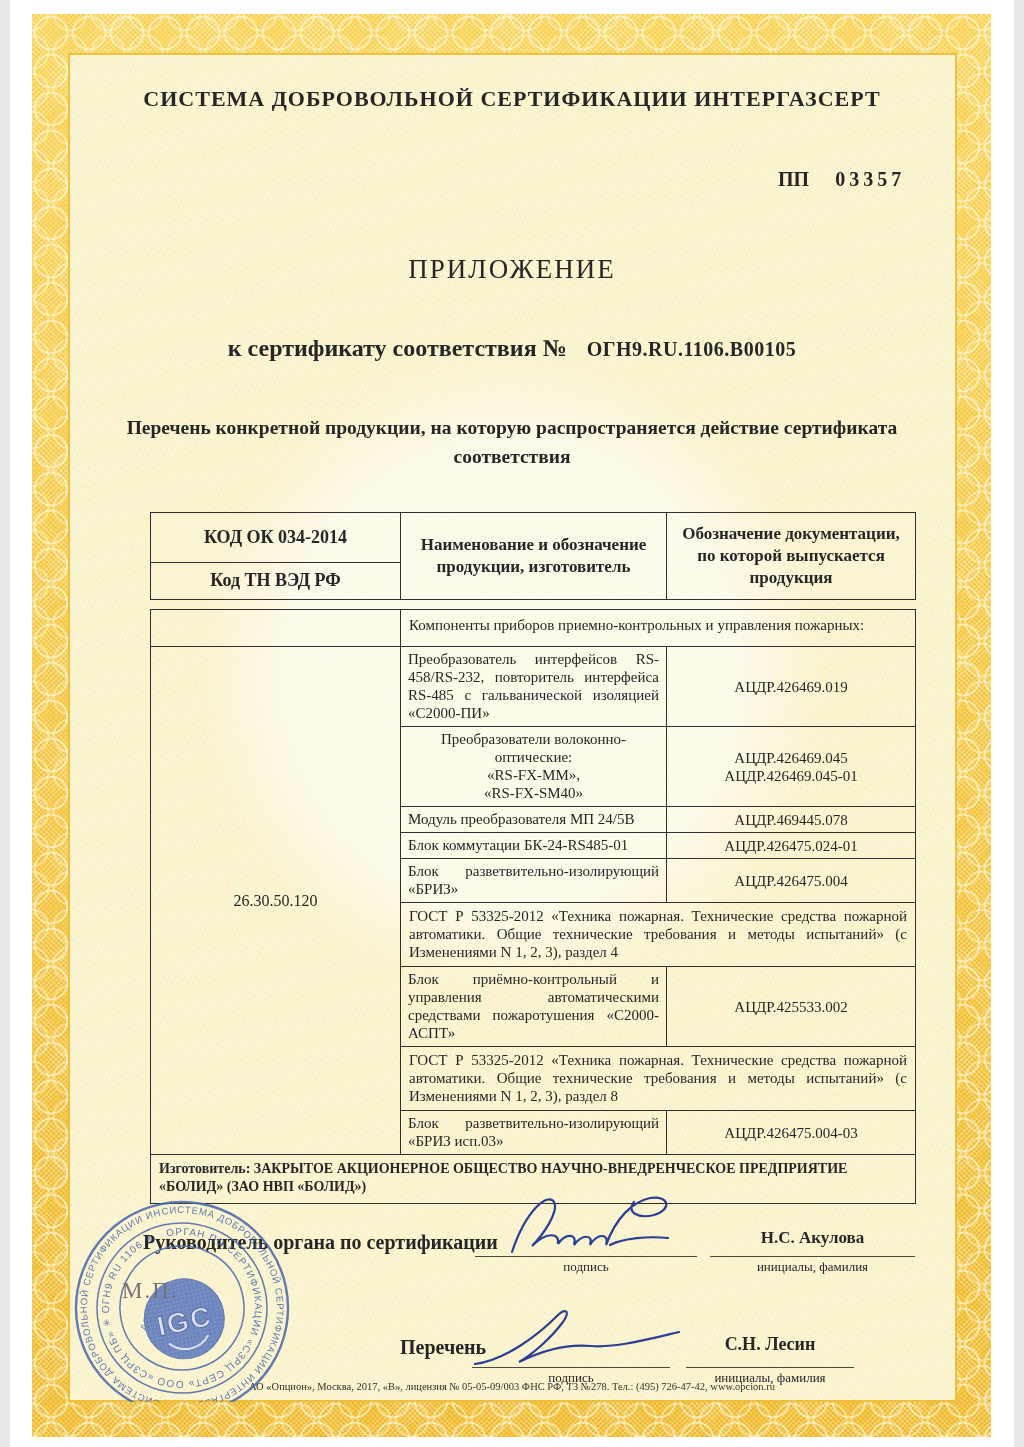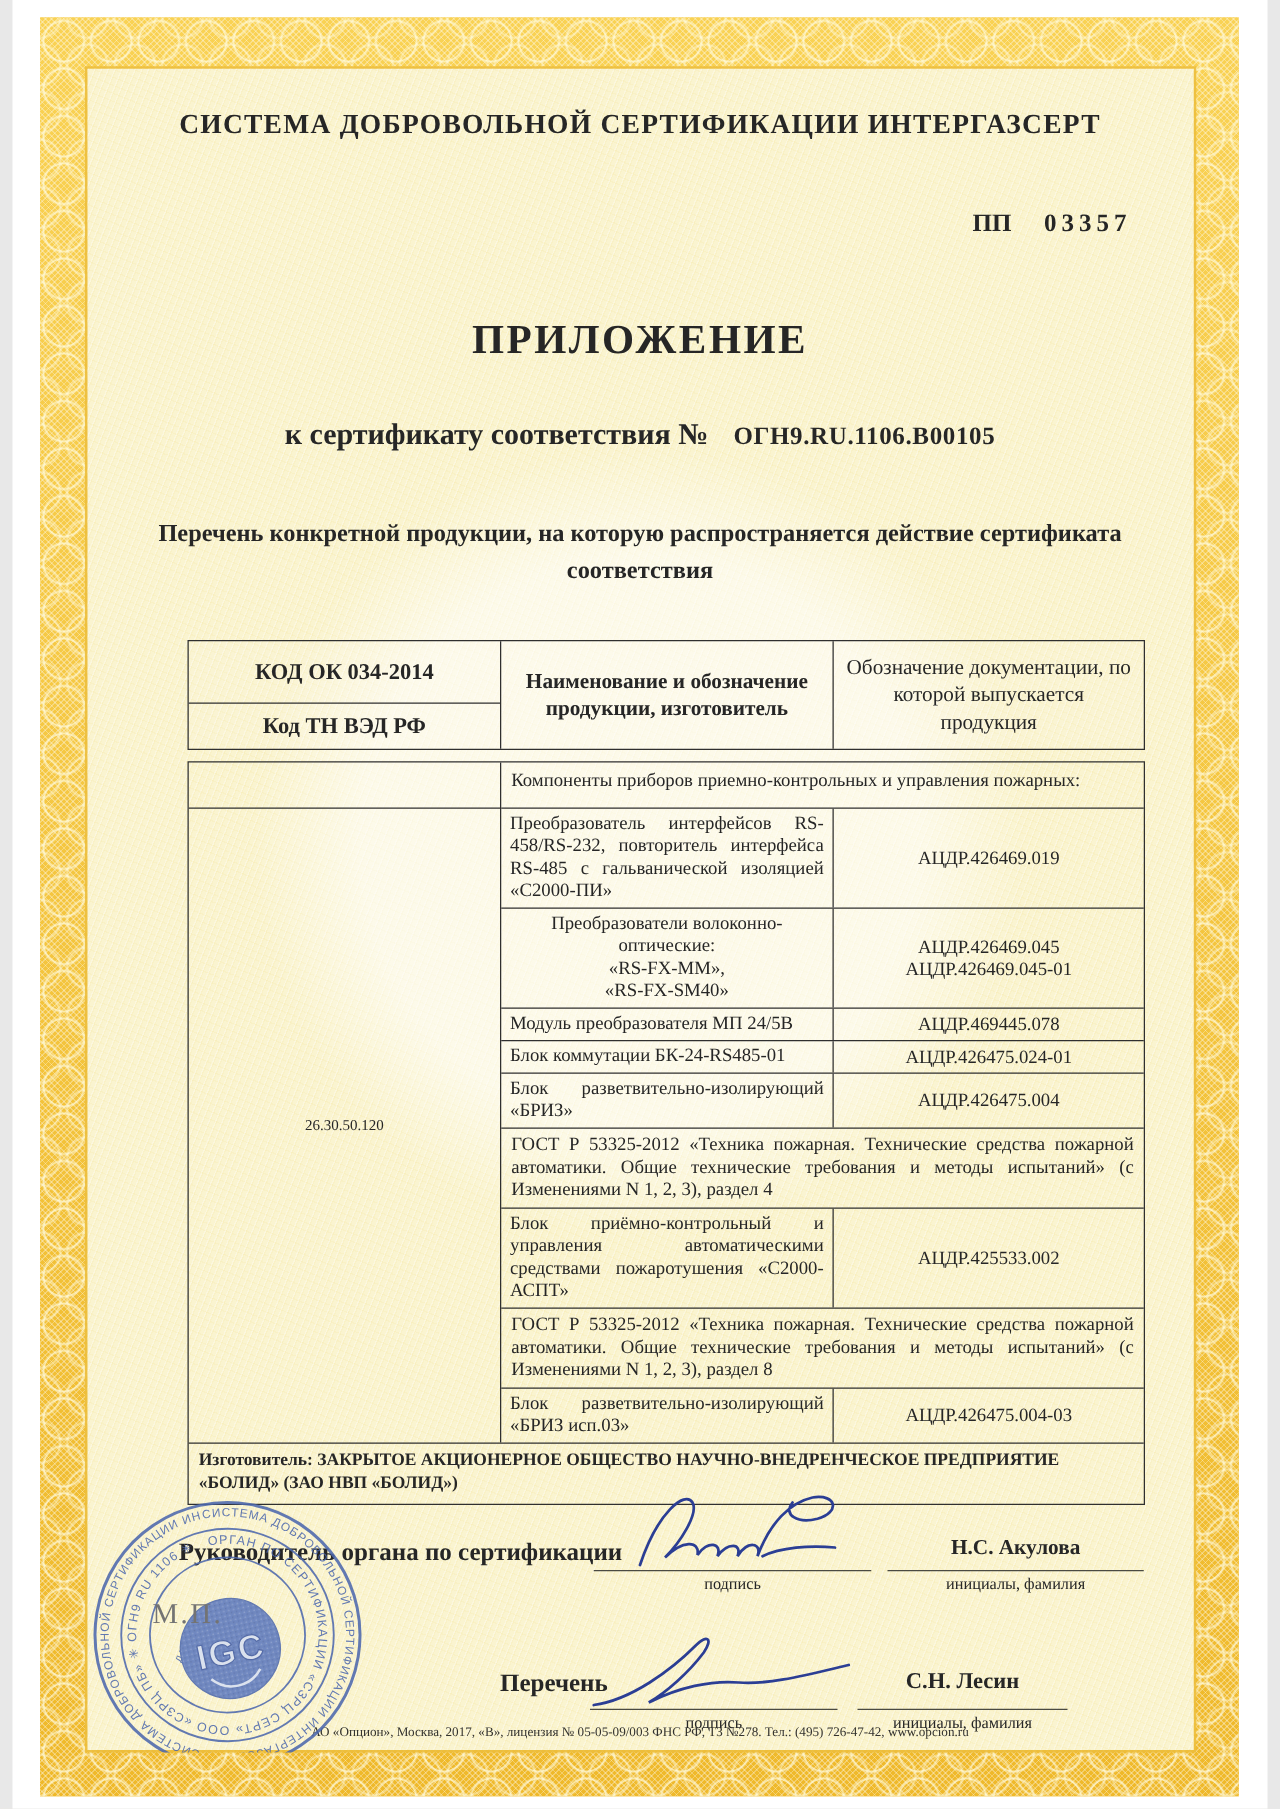--- a/index.html
+++ b/index.html
@@ -34,39 +34,39 @@
     background-image:
       radial-gradient(ellipse 430px 440px at 50% 46%, rgba(255,255,255,.55) 0 52%, rgba(255,255,255,0) 72%),
       repeating-linear-gradient(112deg, rgba(255,255,255,.30) 0 1px, rgba(246,233,170,.25) 1px 2px, transparent 2px 5px),
       repeating-linear-gradient(22deg, rgba(244,226,150,.18) 0 1px, transparent 1px 6px);
     box-shadow:0 0 0 2px rgba(236,190,60,.9);
   }
   .abs { position:absolute; }
   .sys-title { top:86px; left:0; right:0; text-align:center; font-weight:bold; font-size:22px; letter-spacing:1px; z-index:2; }
   .form-code { top:168px; left:768px; font-weight:bold; font-size:20px; z-index:2; }
   .form-code .num { margin-left:26px; letter-spacing:4px; }
-  .doc-title { top:254px; left:0; right:0; text-align:center; font-weight:bold; font-size:33px; letter-spacing:2px; z-index:2; }
+  .doc-title { top:254px; left:0; right:0; text-align:center; font-weight:normal; font-size:27px; letter-spacing:2px; z-index:2; }
   .subtitle { top:335px; left:0; right:0; text-align:center; font-weight:bold; z-index:2; }
   .subtitle .phrase { font-size:24px; }
   .subtitle .cert-no { font-size:20px; margin-left:20px; letter-spacing:.5px; }
   .intro { top:413px; left:80px; right:80px; text-align:center; font-weight:bold; font-size:19.5px; line-height:1.5; z-index:2; }
 
   
   .ptable { top:512px; left:140px; width:766px; font-size:15px; line-height:1.2; z-index:2; }
   .t-head { display:flex; border:1.6px solid #2f2f2f; height:88px; background:rgba(255,255,255,.08); }
   .t-col1h { width:250px; border-right:1.6px solid #2f2f2f; display:flex; flex-direction:column; }
   .c1top { flex:1.35; display:flex; align-items:center; justify-content:center; border-bottom:1.6px solid #2f2f2f; font-weight:bold; font-size:18px; }
   .c1bot { flex:1; display:flex; align-items:center; justify-content:center; font-weight:bold; font-size:18px; }
   .t-col2h { width:266px; border-right:1.6px solid #2f2f2f; display:flex; align-items:center; justify-content:center; text-align:center; font-weight:bold; font-size:17px; line-height:1.3; padding:0 12px; }
-  .t-col3h { flex:1; display:flex; align-items:center; justify-content:center; text-align:center; font-weight:normal; font-size:17px; line-height:1.3; padding:0 8px; }
+  .t-col3h { flex:1; display:flex; align-items:center; justify-content:center; text-align:center; font-weight:bold; font-size:17px; line-height:1.3; padding:0 8px; }
   .t-body { border:1.6px solid #2f2f2f; margin-top:9px; }
   .t-main { display:flex; align-items:stretch; }
   .t-left { width:250px; border-right:1.4px solid #2f2f2f; display:flex; flex-direction:column; }
   .t-left-top { height:37px; border-bottom:1.4px solid #2f2f2f; }
-  .t-left-main { flex:1; display:flex; align-items:center; justify-content:center; font-size:12px; }
+  .t-left-main { flex:1; display:flex; align-items:center; justify-content:center; font-size:16px; }
   .t-rows { flex:1; display:flex; flex-direction:column; }
   .row { display:flex; border-bottom:1.4px solid #2f2f2f; }
   .row:last-child { border-bottom:none; }
   .row .name { width:266px; border-right:1.4px solid #2f2f2f; padding:3px 7px 4px; text-align:justify; }
   .row .name.preline { white-space:pre-line; text-align:center; }
   .row .code { flex:1; display:flex; flex-direction:column; align-items:center; justify-content:center; padding:2px 4px; text-align:left; }
   .row .full { width:100%; padding:4px 8px 5px; text-align:justify; }
   .row.group { min-height:37px; }
   .row.group .full { text-align:left; padding-top:6px; }
   .t-manu { border-top:1.4px solid #2f2f2f; padding:5px 8px 7px; font-weight:bold; font-size:14px; line-height:1.3; }

